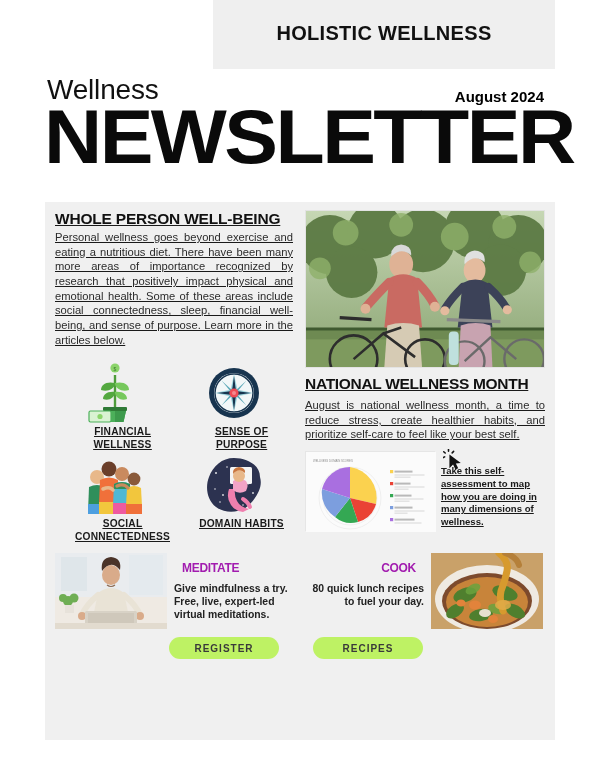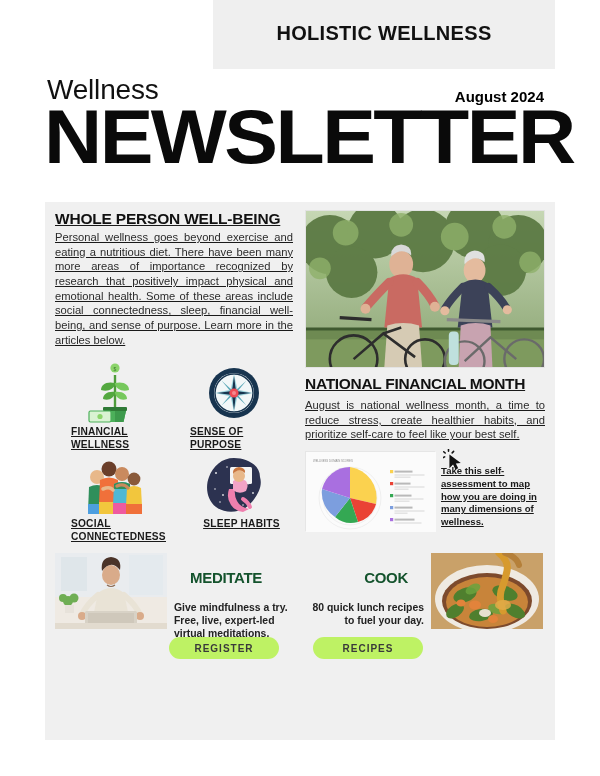--- a/index.html
+++ b/index.html
@@ -121,20 +121,21 @@
   .icon-art {
     width: 62px;
     height: 60px;
     display: block;
   }
   .icon-label {
     margin-top: 3px;
     font-size: 10.2px;
     font-weight: bold;
     line-height: 1.22;
+    text-align: center;
     text-decoration: underline;
     color: #1a1a1a;
     letter-spacing: 0.2px;
     padding-left: 16px;
   }
 
   
   .hero-photo {
     width: 240px;
     height: 158px;
@@ -202,25 +203,25 @@
   }
   .promo-photo {
     width: 112px;
     height: 76px;
     flex: none;
     display: block;
   }
   .promo-copy { flex: 1; }
   .promo-copy.right-align { text-align: right; }
   .promo-title {
-    margin: 16px;
-    font-size: 15px;
+    margin: 8px;
+    font-size: 12px;
     font-weight: bold;
     letter-spacing: -0.3px;
-    color: #14532d;
+    color: #a21caf;
   }
   .promo-desc {
     margin: 2px 0 0 0;
     font-size: 10.4px;
     font-weight: bold;
     line-height: 1.23;
     color: #222;
   }
   .promo-btn {
     position: absolute;
@@ -342,21 +343,21 @@
                 <circle cx="17" cy="47" r="0.8"></circle>
               <circle cx="45" cy="29" r="0.7"></circle>
             </g>
             <rect x="27" y="12" width="22" height="17" rx="1.5" fill="#f4f4f4"></rect>
             <path d="M26 34 q-3 9 2 16 q4 6 12 7 l6 -3 q-9 -2 -12 -8 q-3 -6 -2 -12 z" fill="#ef7fae"></path>
             <path d="M30 26 q7 -5 13 0 q3 4 0 10 q-7 4 -13 -1 z" fill="#f2a3c6"></path>
             <circle cx="36" cy="21" r="6" fill="#e8b88a"></circle>
             <path d="M30 19 q6 -7 12 -1 q1 -5 -6 -6 q-7 1 -6 7 z" fill="#c9763f"></path>
             <path d="M40 44 q5 3 7 8" stroke="#ef7fae" stroke-width="4" fill="none" stroke-linecap="round"></path>
           </svg>
-          <div class="icon-label">SLEEP HABITS</div>
+          <div class="icon-label">DOMAIN HABITS</div>
         </div>
 
       </div>
     </div>
 
     <div class="col-right">
 
       <svg class="hero-photo" viewBox="0 0 240 158" preserveAspectRatio="none">
         <defs>
           <linearGradient id="skyG" x1="0" y1="0" x2="0" y2="1">
@@ -417,21 +418,21 @@
         </g>
         <g stroke="#6a6a6a" stroke-width="2.4" fill="none">
           <circle cx="160" cy="152" r="20"></circle>
             <circle cx="220" cy="150" r="20"></circle>
           <path d="M160 152 L186 128 L212 150"></path>
           <path d="M142 110 L196 112" stroke-width="3.2" stroke="#8a8a8a"></path>
         </g>
         <rect x="144" y="122" width="10" height="34" rx="4" fill="#bfe0dd"></rect>
       </svg>
 
-      <h2 class="right-title">NATIONAL FINANCIAL MONTH</h2>
+      <h2 class="right-title">NATIONAL WELLNESS MONTH</h2>
       <p class="body-copy">August is national wellness month, a time to reduce stress, create healthier habits, and prioritize self-care to feel like your best self.</p>
 
       <div class="assess-row">
         <div class="chart-card">
           <svg viewBox="0 0 130 80" width="130" height="80">
             <rect width="130" height="80" fill="#fbfbfb"></rect>
             <text x="7" y="10" font-size="2.8" fill="#8d8d8d" font-family="'Liberation Sans',sans-serif">WELLNESS DOMAIN SCORES</text>
             <g stroke="#e2e2e2" stroke-width="0.5" fill="none">
               <circle cx="44" cy="46" r="10"></circle>
                 <circle cx="44" cy="46" r="16"></circle>

